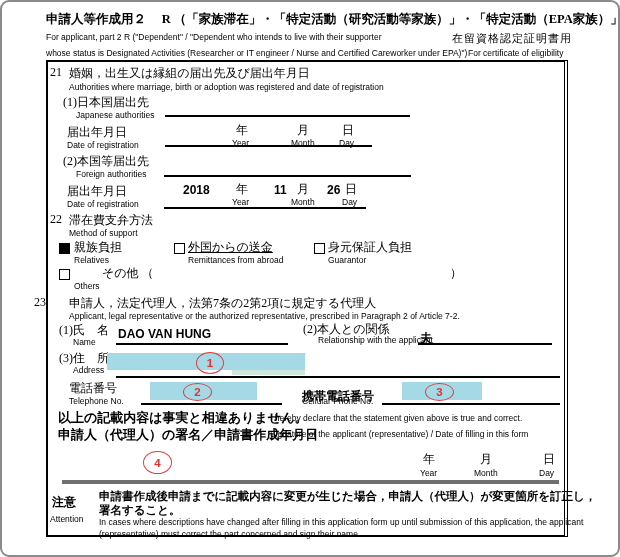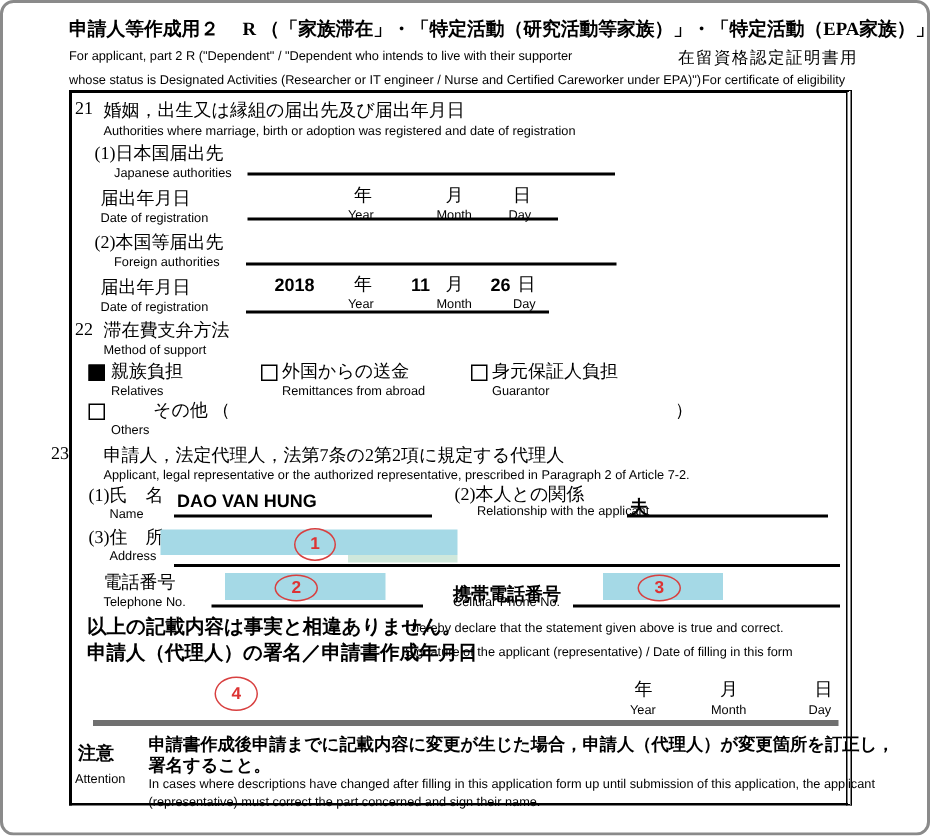--- a/index.html
+++ b/index.html
@@ -79,21 +79,21 @@
 
   <div class="abs jp" style="left:48px;top:210px;">22</div>
   <div class="abs jp" style="left:67px;top:210px;">滞在費支弁方法</div>
   <div class="abs en" style="left:67px;top:226px;">Method of support</div>
 
   <div class="cb filled" style="left:57px;top:241px;"></div>
   <div class="abs jp" style="left:72px;top:237px;">親族負担</div>
   <div class="abs en" style="left:72px;top:253px;">Relatives</div>
 
   <div class="cb" style="left:172px;top:241px;"></div>
-  <div class="abs jp" style="left:186px;top:237px;">外国からの送金</div>
+  <div class="abs jp" style="left:186px;top:237px;text-decoration:underline;">外国からの送金</div>
   <div class="abs en" style="left:186px;top:253px;">Remittances from abroad</div>
 
   <div class="cb" style="left:312px;top:241px;"></div>
   <div class="abs jp" style="left:326px;top:237px;">身元保証人負担</div>
   <div class="abs en" style="left:326px;top:253px;">Guarantor</div>
 
   <div class="cb" style="left:57px;top:267px;"></div>
   <div class="abs jp" style="left:72px;top:263px;margin-left:28px;">その他 （</div>
   <div class="abs en" style="left:72px;top:279px;">Others</div>
   <div class="abs jp" style="left:448px;top:263px;">）</div>

